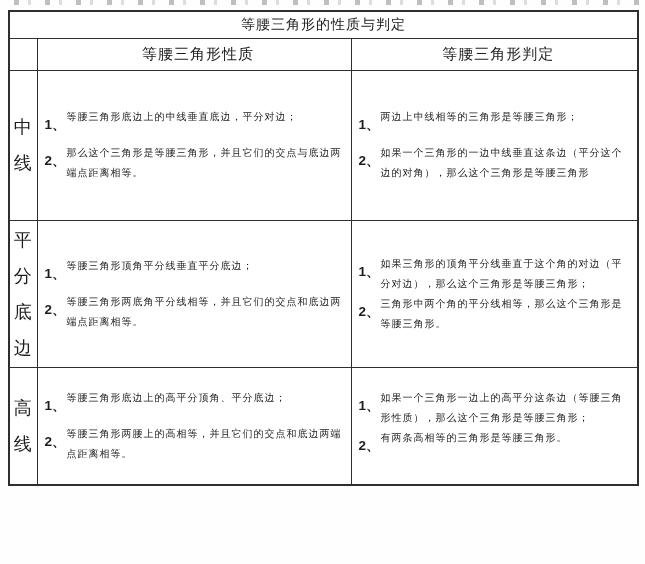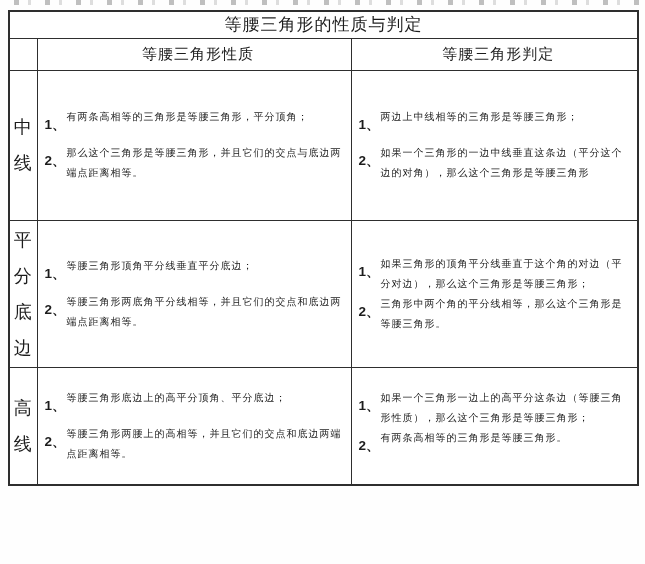--- a/index.html
+++ b/index.html
@@ -28,21 +28,21 @@
     border-collapse: collapse;
     table-layout: fixed;
     background: #fff;
   }
   td {
     border: 1px solid #2e2e2e;
     overflow: hidden;
   }
   table.main { border: 2px solid #2e2e2e; }
 
-  .title-row td { height: 27px; text-align: center; font-size: 17px; letter-spacing: 1px; }
+  .title-row td { height: 27px; text-align: center; font-size: 14px; letter-spacing: 1px; }
   .header-row td { height: 32px; text-align: center; font-size: 15px; letter-spacing: 1px; padding-left: 8px; }
 
   .r-median td  { height: 150px; }
   .r-bisect td  { height: 147px; }
   .r-height td  { height: 118px; }
 
   .label-cell { text-align: center; vertical-align: middle; font-size: 18px; letter-spacing: 1px; }
   .vlabel { width: 1.15em; margin: 0 auto; word-break: break-all; line-height: 36px; text-align: center; }
 
   .content-cell { vertical-align: middle; padding: 2px 4px 2px 0; }
@@ -88,21 +88,21 @@
       <td>等腰三角形判定</td>
     </tr>
 
     <tr class="r-median">
       <td class="label-cell">
         <div class="vlabel">中线</div>
       </td>
       <td class="content-cell">
         <div class="item">
           <span class="num">1、</span>
-          <span class="txt">有两条高相等的三角形是等腰三角形，平分顶角；</span>
+          <span class="txt">等腰三角形底边上的中线垂直底边，平分对边；</span>
         </div>
         <div class="item">
           <span class="num">2、</span>
           <span class="txt">那么这个三角形是等腰三角形，并且它们的交点与底边两端点距离相等。</span>
         </div>
       </td>
       <td class="content-cell">
         <div class="item">
           <span class="num">1、</span>
           <span class="txt">两边上中线相等的三角形是等腰三角形；</span>

